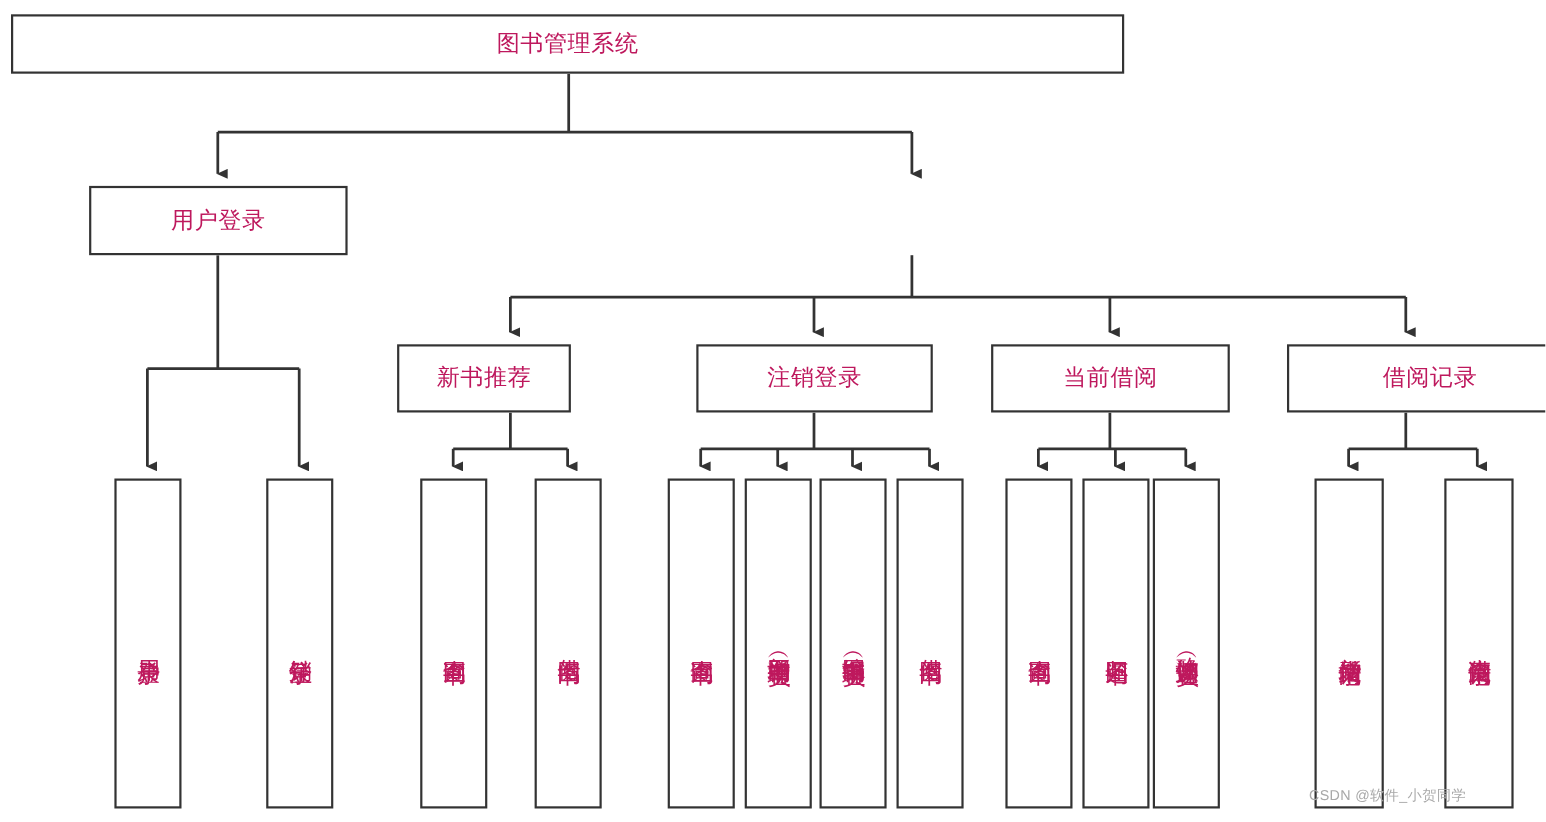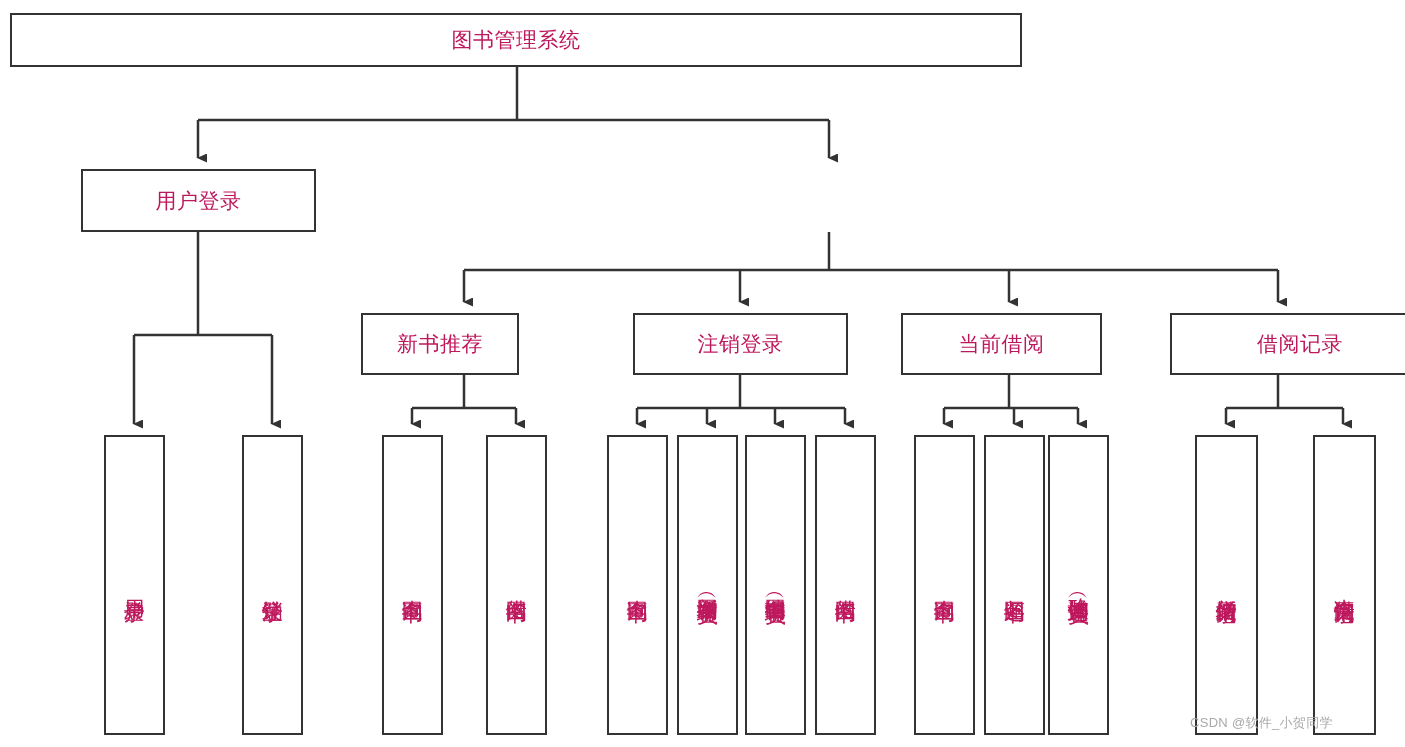--- a/index.html
+++ b/index.html
@@ -129,21 +129,21 @@
   <div class="node horiz" style="left:81px; top:169px; width:235px; height:63px;">
     <span class="node-label">用户登录</span>
   </div>
 
   <div class="node horiz" style="left:361px; top:313px; width:158px; height:62px;text-align:right;">
     <span class="node-label">新书推荐</span>
   </div>
   <div class="node horiz" style="left:633px; top:313px; width:215px; height:62px;">
     <span class="node-label">注销登录</span>
   </div>
-  <div class="node horiz" style="left:901px; top:313px; width:201px; height:62px;">
+  <div class="node horiz" style="left:901px; top:313px; width:217px; height:62px;">
     <span class="node-label">当前借阅</span>
   </div>
   <div class="node horiz" style="left:1170px; top:313px; width:260px; height:62px;">
     <span class="node-label">借阅记录</span>
   </div>
 
   <div class="node vert" style="left:104px; top:435px; width:61px; height:300px;">
     <span class="node-label">用户登录</span>
   </div>
   <div class="node vert" style="left:242px; top:435px; width:61px; height:300px;">

